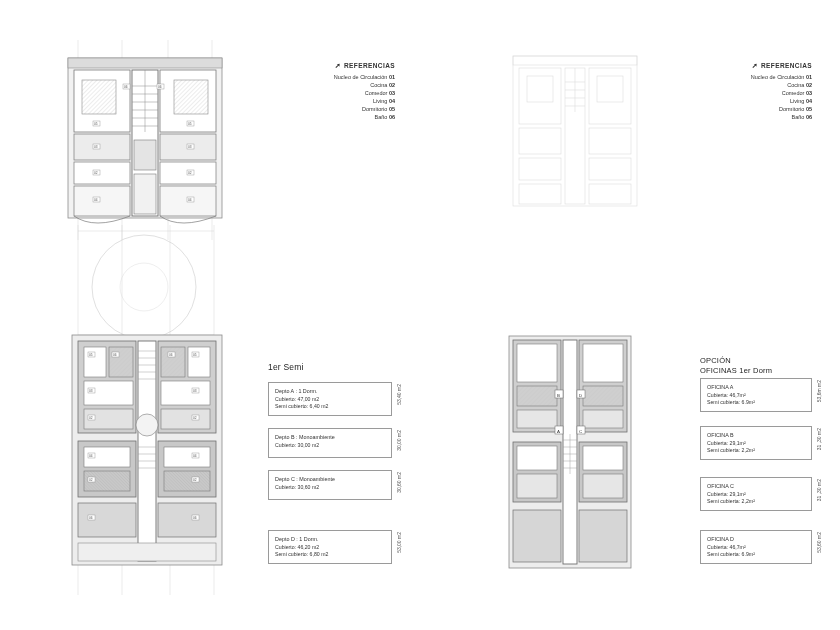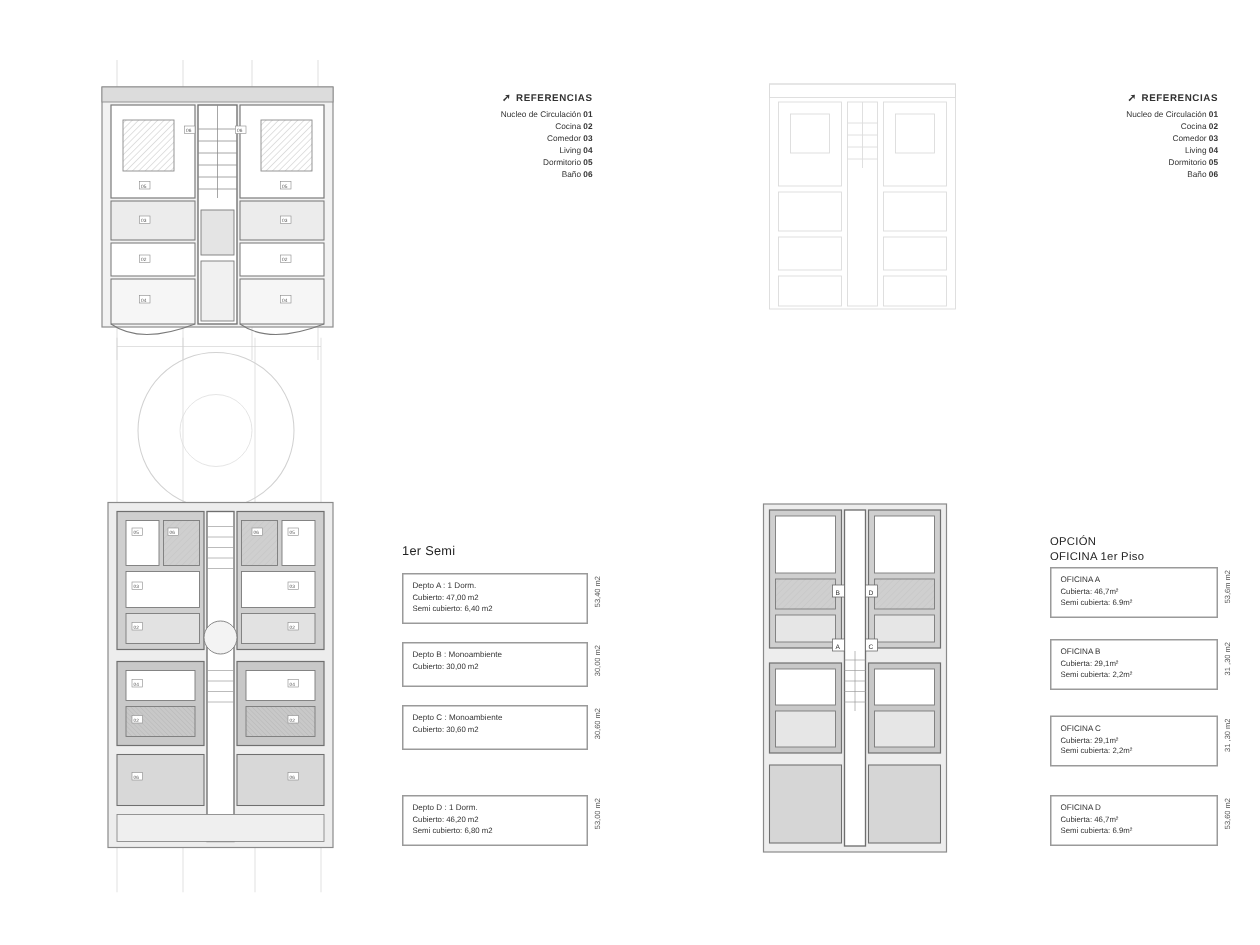--- a/index.html
+++ b/index.html
@@ -364,21 +364,21 @@
     <div class="infobox" style="height:34px;">
       <div class="bt">Depto D : 1 Dorm.</div>
       <div>Cubierto: 46,20  m2</div>
       <div>Semi cubierto: 6,80 m2</div>
     </div>
     <div class="dimlabel" style="left:128px;top:2px;">53,00 m2</div>
   </div>
 
   <div class="sec-title small" style="left:700px;top:356px;">
     <div>OPCIÓN</div>
-    <div>OFICINA 1er Piso</div>
+    <div>OFICINAS 1er Dorm</div>
   </div>
 
   <div class="boxwrap" style="left:700px;top:378px;width:112px;">
     <div class="infobox" style="height:34px;">
       <div class="bt">OFICINA A</div>
       <div>Cubierta: 46,7m²</div>
       <div>Semi cubierta: 6.9m²</div>
     </div>
     <div class="dimlabel" style="left:116px;top:2px;">53,6m  m2</div>
   </div>

